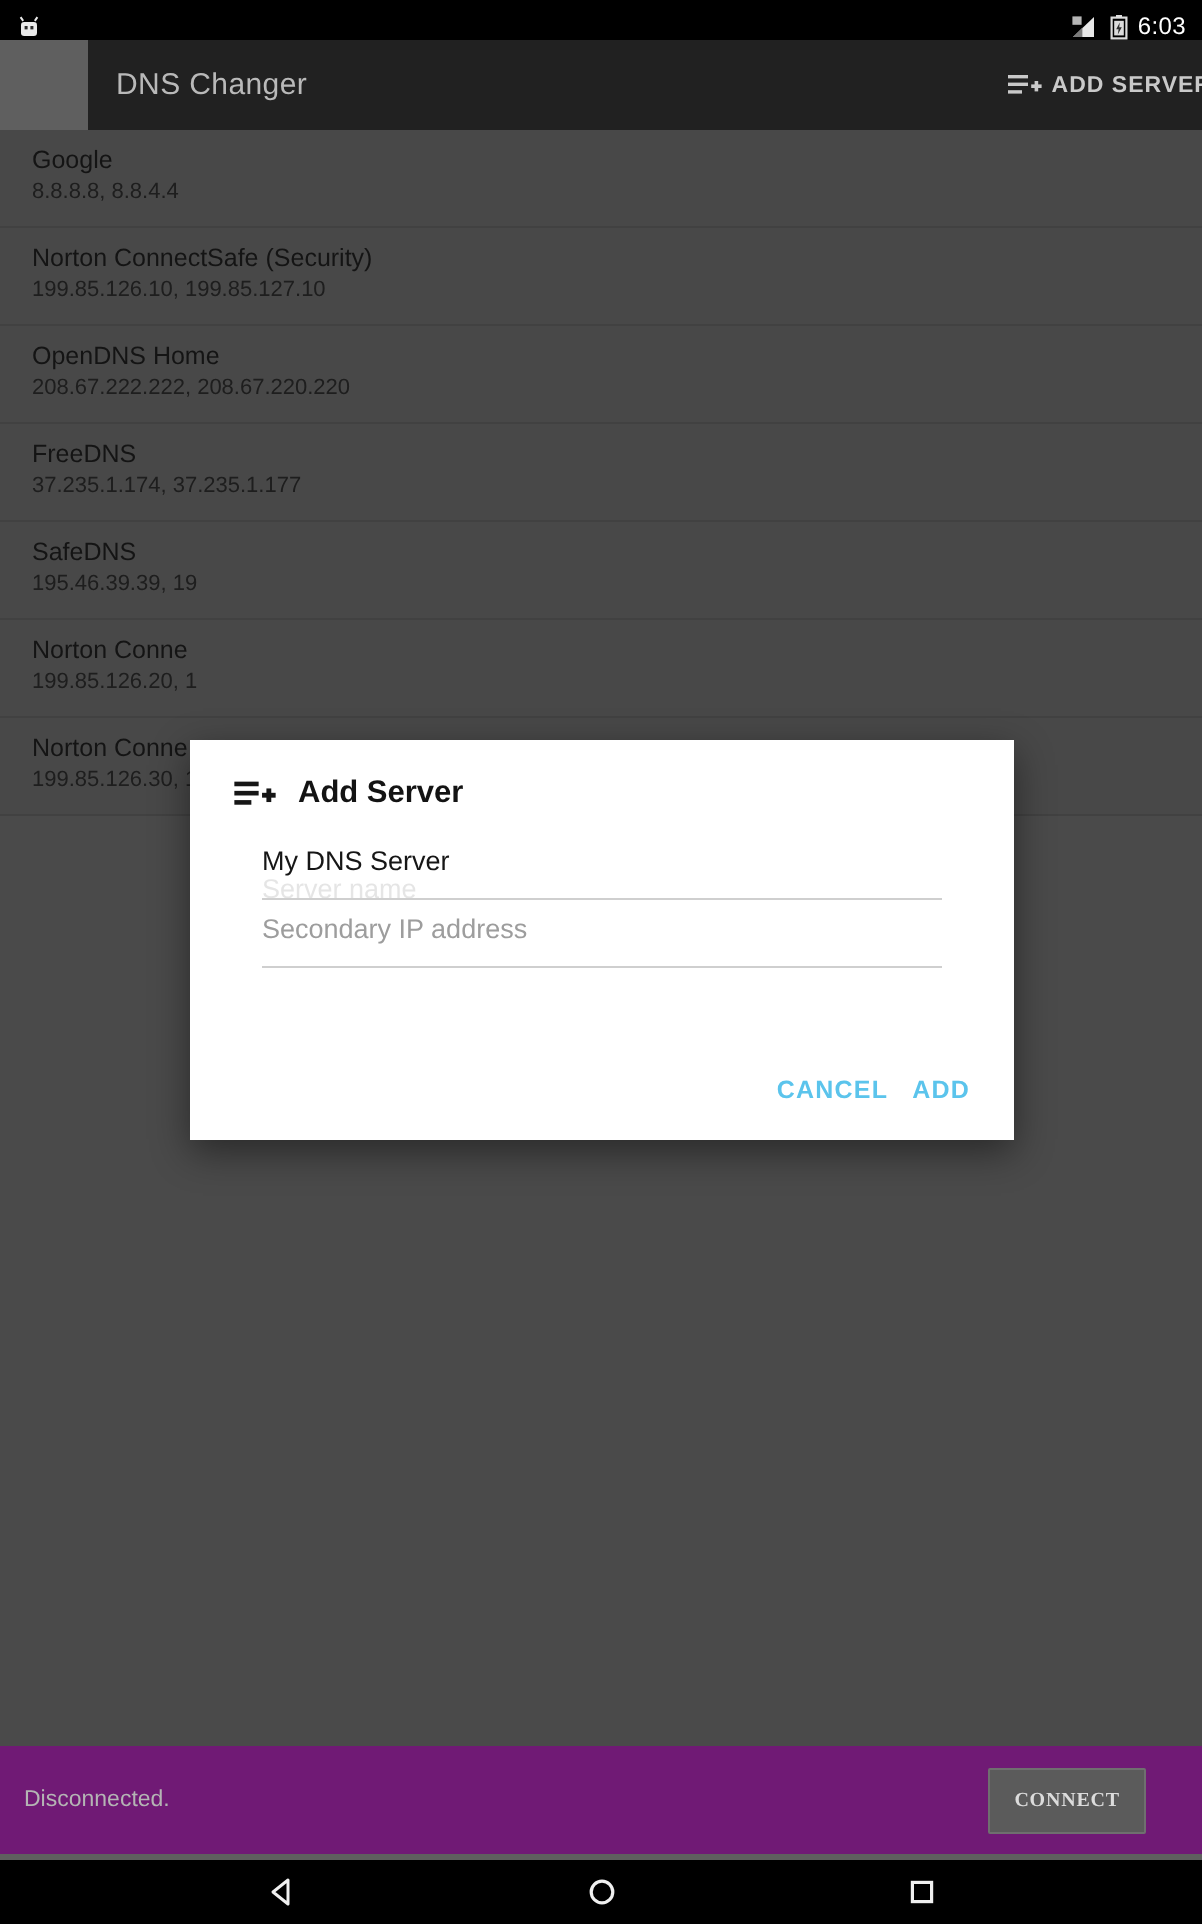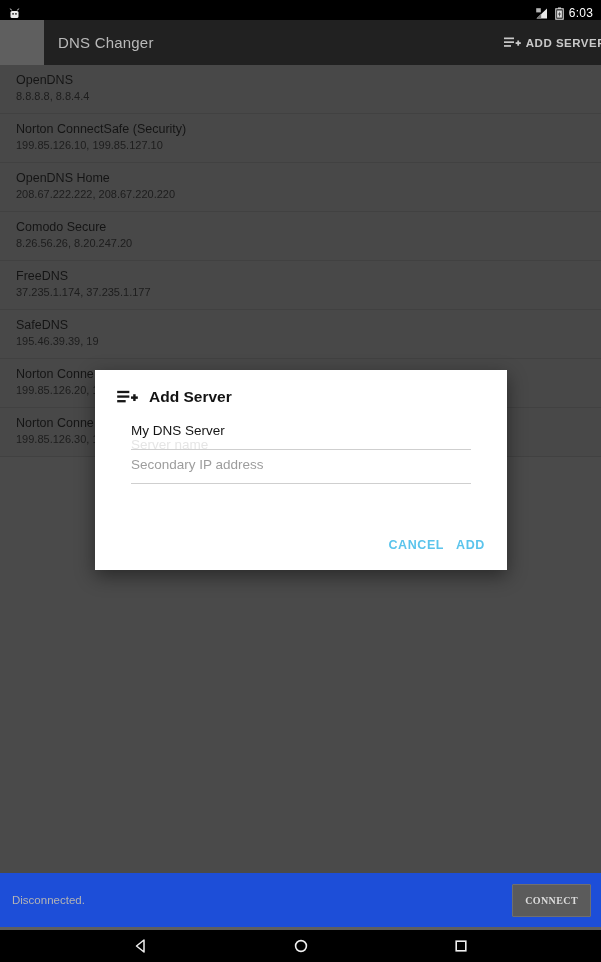--- a/index.html
+++ b/index.html
@@ -92,21 +92,21 @@
   }
   .dlg-btn {
     color:#5bc4ec; font-size:12.5px; font-weight:bold; letter-spacing:.6px;
     cursor:pointer; padding:6px 4px; background:none; border:0;
     font-family:"Liberation Sans", sans-serif;
   }
 
   
   .bottombar {
     position:absolute; left:0; top:873px; width:601px; height:54px;
-    background:#1d4ed8; display:flex; align-items:center; padding:0 10px 0 12px;
+    background:#701a75; display:flex; align-items:center; padding:0 28px 0 12px;
   }
   .conn-text { flex:1; color:#b4b4b4; font-size:11.5px; }
   .connect-btn {
     background:#5b5b5b; color:#dcdcdc; font-size:10px; font-weight:bold;
     letter-spacing:.4px; border:1px solid #6f6f6f; border-radius:1px;
     padding:10px 12px; cursor:pointer; font-family:Liberation Serif, serif;
   }
 
   
   .navbar {
@@ -165,34 +165,30 @@
         <div class="dot"></div>
         <div class="dot"></div>
       </div>
     </div>
   </div>
 
   <div class="body-bg"></div>
 
   <div class="list" id="list-container">
       <div class="row">
-        <div class="row-title">OpenDNS</div>
+        <div class="row-title">Google</div>
         <div class="row-sub">8.8.8.8, 8.8.4.4</div>
       </div>
       <div class="row">
         <div class="row-title">Norton ConnectSafe (Security)</div>
         <div class="row-sub">199.85.126.10, 199.85.127.10</div>
       </div>
       <div class="row">
         <div class="row-title">OpenDNS Home</div>
         <div class="row-sub">208.67.222.222, 208.67.220.220</div>
-      </div>
-      <div class="row">
-        <div class="row-title">Comodo Secure</div>
-        <div class="row-sub">8.26.56.26, 8.20.247.20</div>
       </div>
       <div class="row">
         <div class="row-title">FreeDNS</div>
         <div class="row-sub">37.235.1.174, 37.235.1.177</div>
       </div>
       <div class="row">
         <div class="row-title">SafeDNS</div>
         <div class="row-sub">195.46.39.39, 19</div>
       </div>
       <div class="row">

